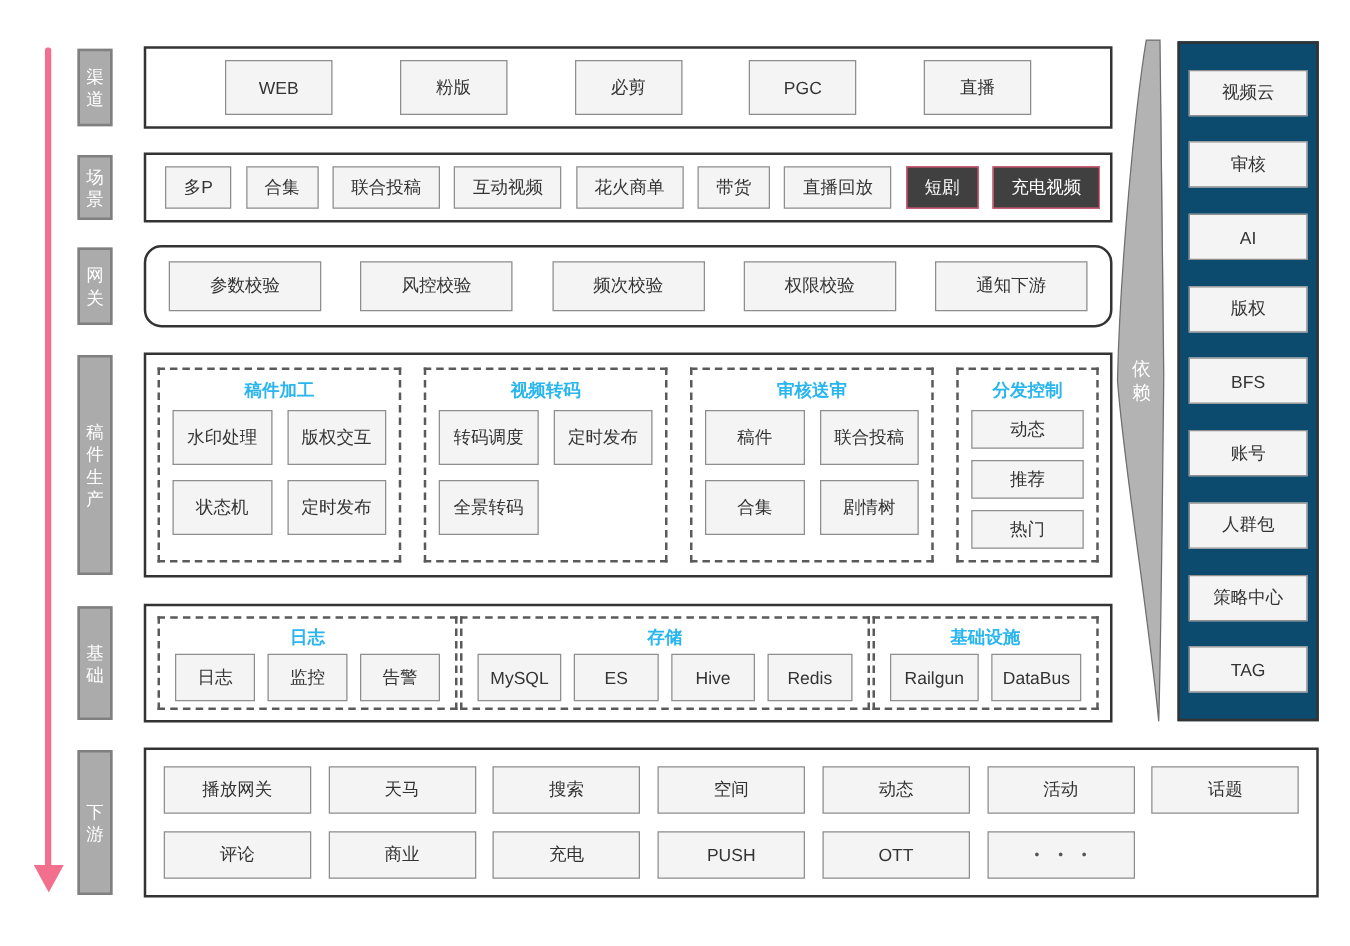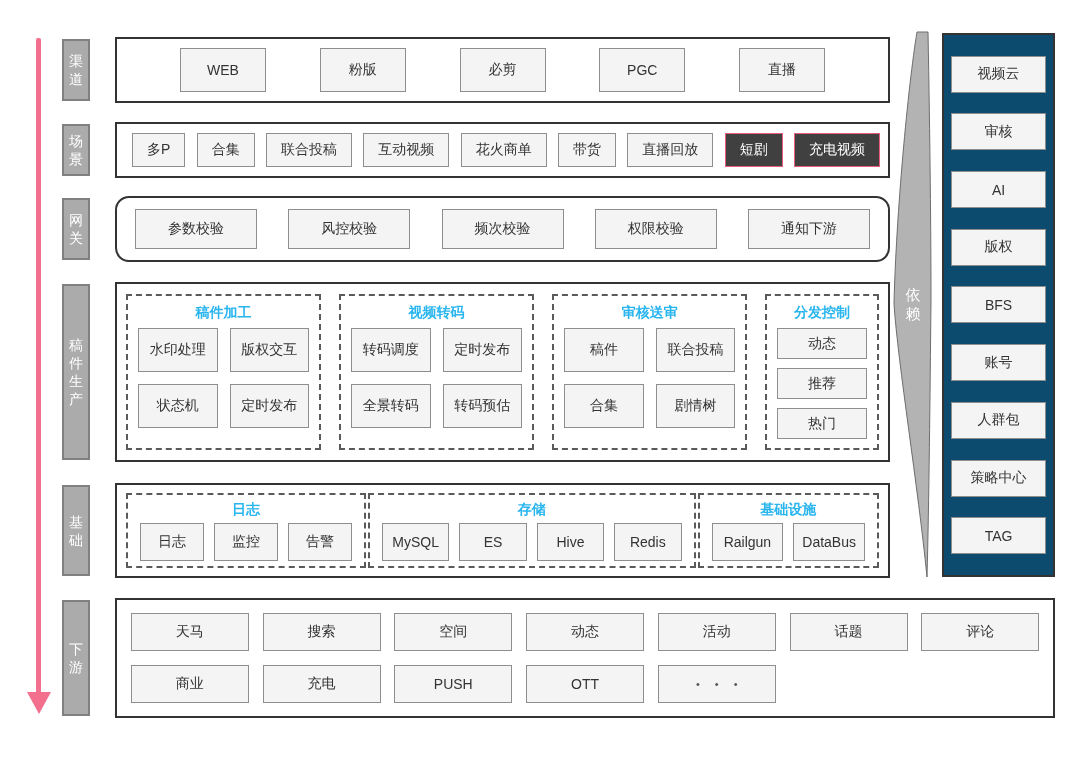--- a/index.html
+++ b/index.html
@@ -143,21 +143,20 @@
               <div class="cell">状态机</div>
               <div class="cell">定时发布</div>
             </div>
           </div>
           <div class="group">
             <div class="group-title">视频转码</div>
             <div class="group-grid">
               <div class="cell">转码调度</div>
               <div class="cell">定时发布</div>
               <div class="cell">全景转码</div>
-              <div class="cell">转码预估</div>
             </div>
           </div>
           <div class="group">
             <div class="group-title">审核送审</div>
             <div class="group-grid">
               <div class="cell">稿件</div>
               <div class="cell">联合投稿</div>
               <div class="cell">合集</div>
               <div class="cell">剧情树</div>
             </div>
@@ -203,20 +202,21 @@
             </div>
           </div>
         </div>
       </div>
       <div class="layer L-downstream">
         <div class="llabel">
           <span class="lch">下</span>
           <span class="lch">游</span>
         </div>
         <div class="lbox">
+          <div class="cell">播放网关</div>
           <div class="cell">天马</div>
           <div class="cell">搜索</div>
           <div class="cell">空间</div>
           <div class="cell">动态</div>
           <div class="cell">活动</div>
           <div class="cell">话题</div>
           <div class="cell">评论</div>
           <div class="cell">商业</div>
           <div class="cell">充电</div>
           <div class="cell">PUSH</div>

